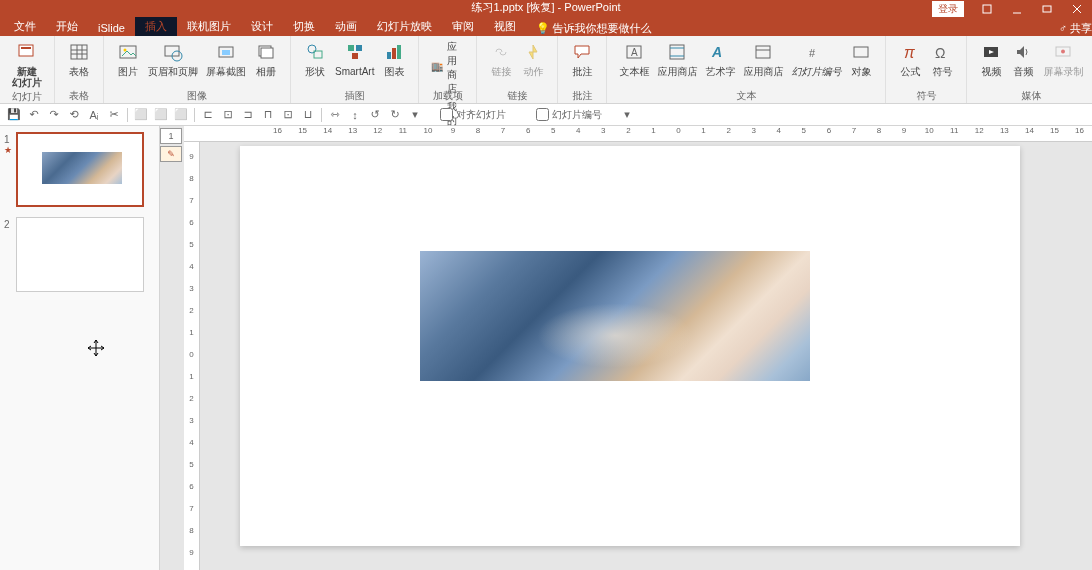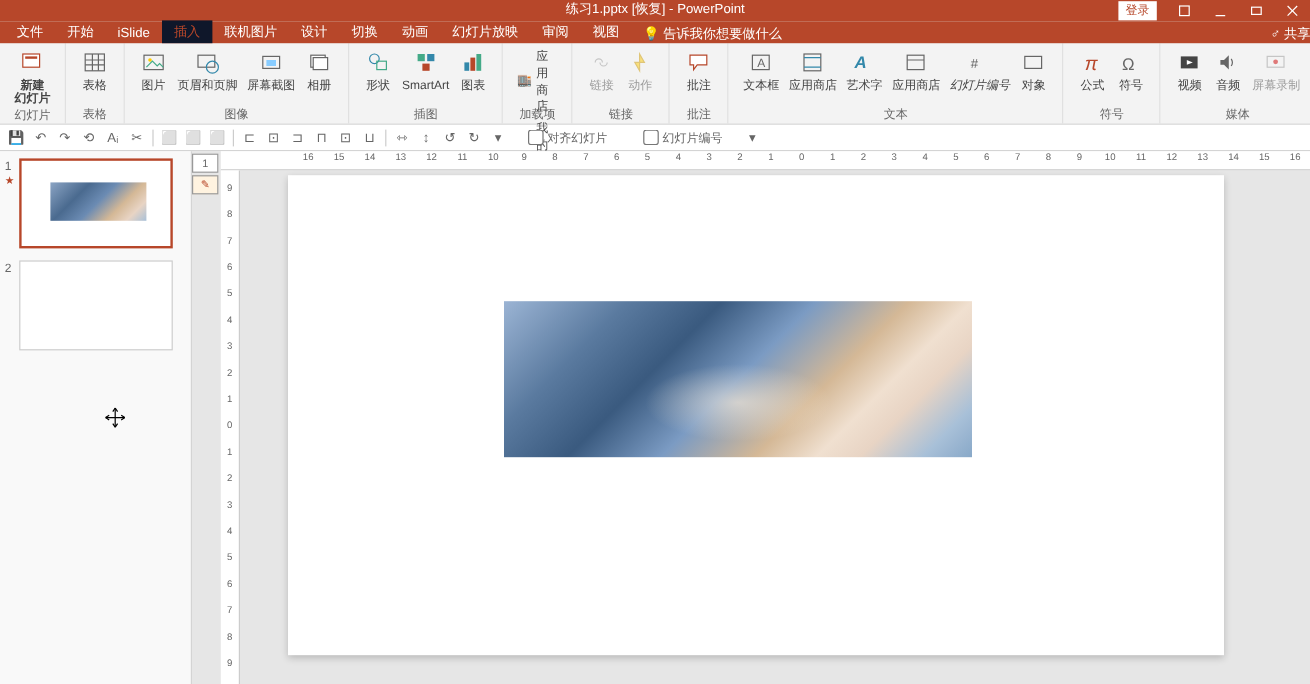--- a/index.html
+++ b/index.html
@@ -43,21 +43,21 @@
 .thumb-star { font-size: 9px; color: #b7472a; }
 .thumb { width: 128px; height: 75px; background: #fff; border: 1px solid #ccc; cursor: pointer; position: relative; overflow: hidden; }
 .thumb.selected { border: 2px solid #b7472a; }
 .thumb-sky { position: absolute; top: 18px; left: 24px; width: 80px; height: 32px; background: linear-gradient(135deg, #8ba4c4 0%, #4a6a8f 30%, #6b8bb3 50%, #d4b896 70%, #e8d4c4 85%, #a8c0d8 100%); }
 
 .rulerwrap { position: relative; flex: 1; background: #e6e6e6; }
 .tagcol { position: absolute; left: 0; top: 0; width: 24px; }
 .tag { width: 22px; height: 16px; background: #fff; border: 1px solid #999; font-size: 9px; text-align: center; line-height: 14px; color: #666; margin: 2px 0; }
 .tag.pen { background: #fff3e0; color: #b7472a; }
 .hruler { position: absolute; left: 24px; right: 0; top: 0; height: 16px; background: #fff; border-bottom: 1px solid #ccc; font-size: 8px; color: #666; overflow: hidden; }
-.hruler-ticks { display: flex; padding-left: 60px; }
+.hruler-ticks { display: flex; padding-left: 81px; }
 .hruler-tick { width: 30px; text-align: center; }
 .vruler { position: absolute; left: 24px; top: 16px; bottom: 0; width: 16px; background: #fff; border-right: 1px solid #ccc; font-size: 8px; color: #666; display: flex; flex-direction: column; align-items: center; padding-top: 10px; }
 .vruler-tick { height: 28px; }
 .canvas { position: absolute; left: 80px; top: 20px; width: 780px; height: 400px; background: #fff; box-shadow: 0 2px 6px rgba(0,0,0,0.2); }
 .sky-image { position: absolute; left: 180px; top: 105px; width: 390px; height: 130px; background: linear-gradient(135deg, #9bb4d4 0%, #5a7a9f 20%, #3a5a7f 35%, #7b9bc3 50%, #d4b896 65%, #f0e0d0 75%, #e8d4c4 82%, #a8c0d8 92%, #88a8c8 100%); }
 .sky-image::before { content: ""; position: absolute; left: 30%; top: 40%; width: 40%; height: 50%; background: radial-gradient(ellipse, rgba(255,240,220,0.6), transparent 70%); }
 
 .cursor-arrow { position: absolute; left: 86px; top: 338px; pointer-events: none; z-index: 100; }
 
 svg { display: block; }

